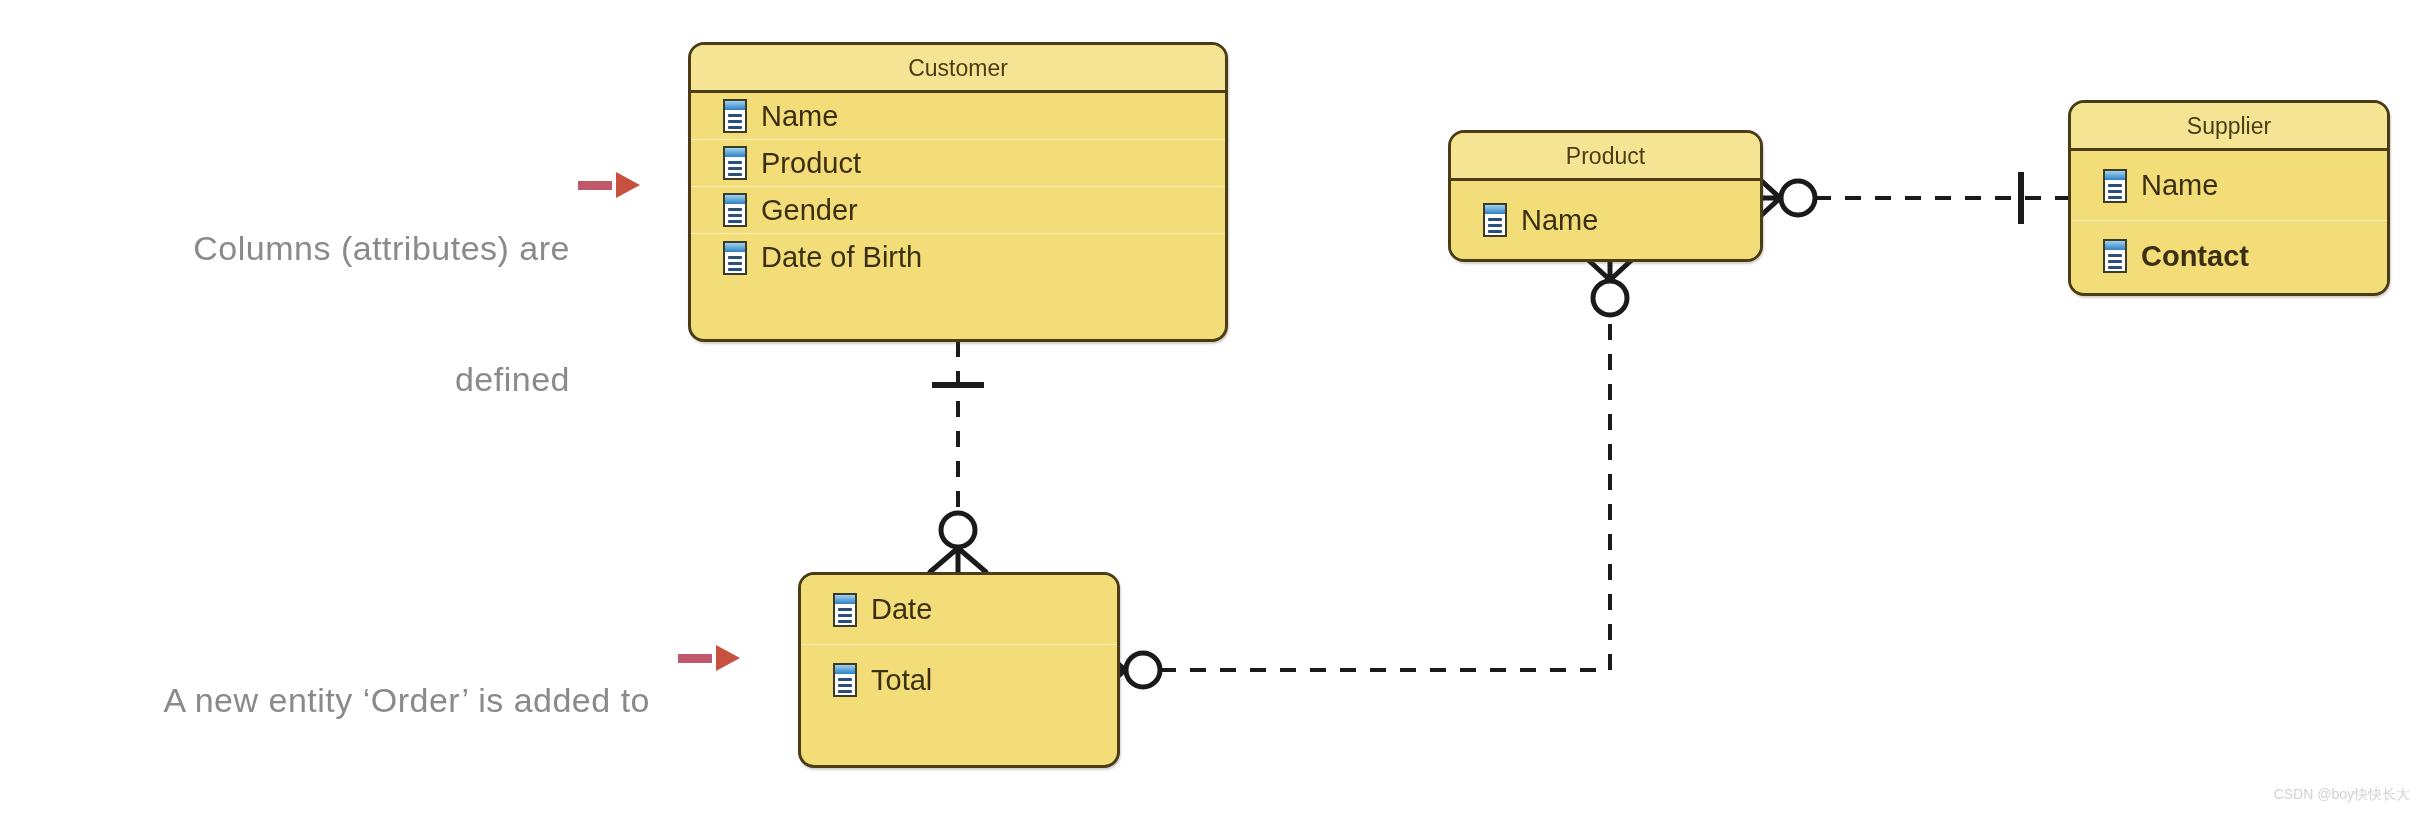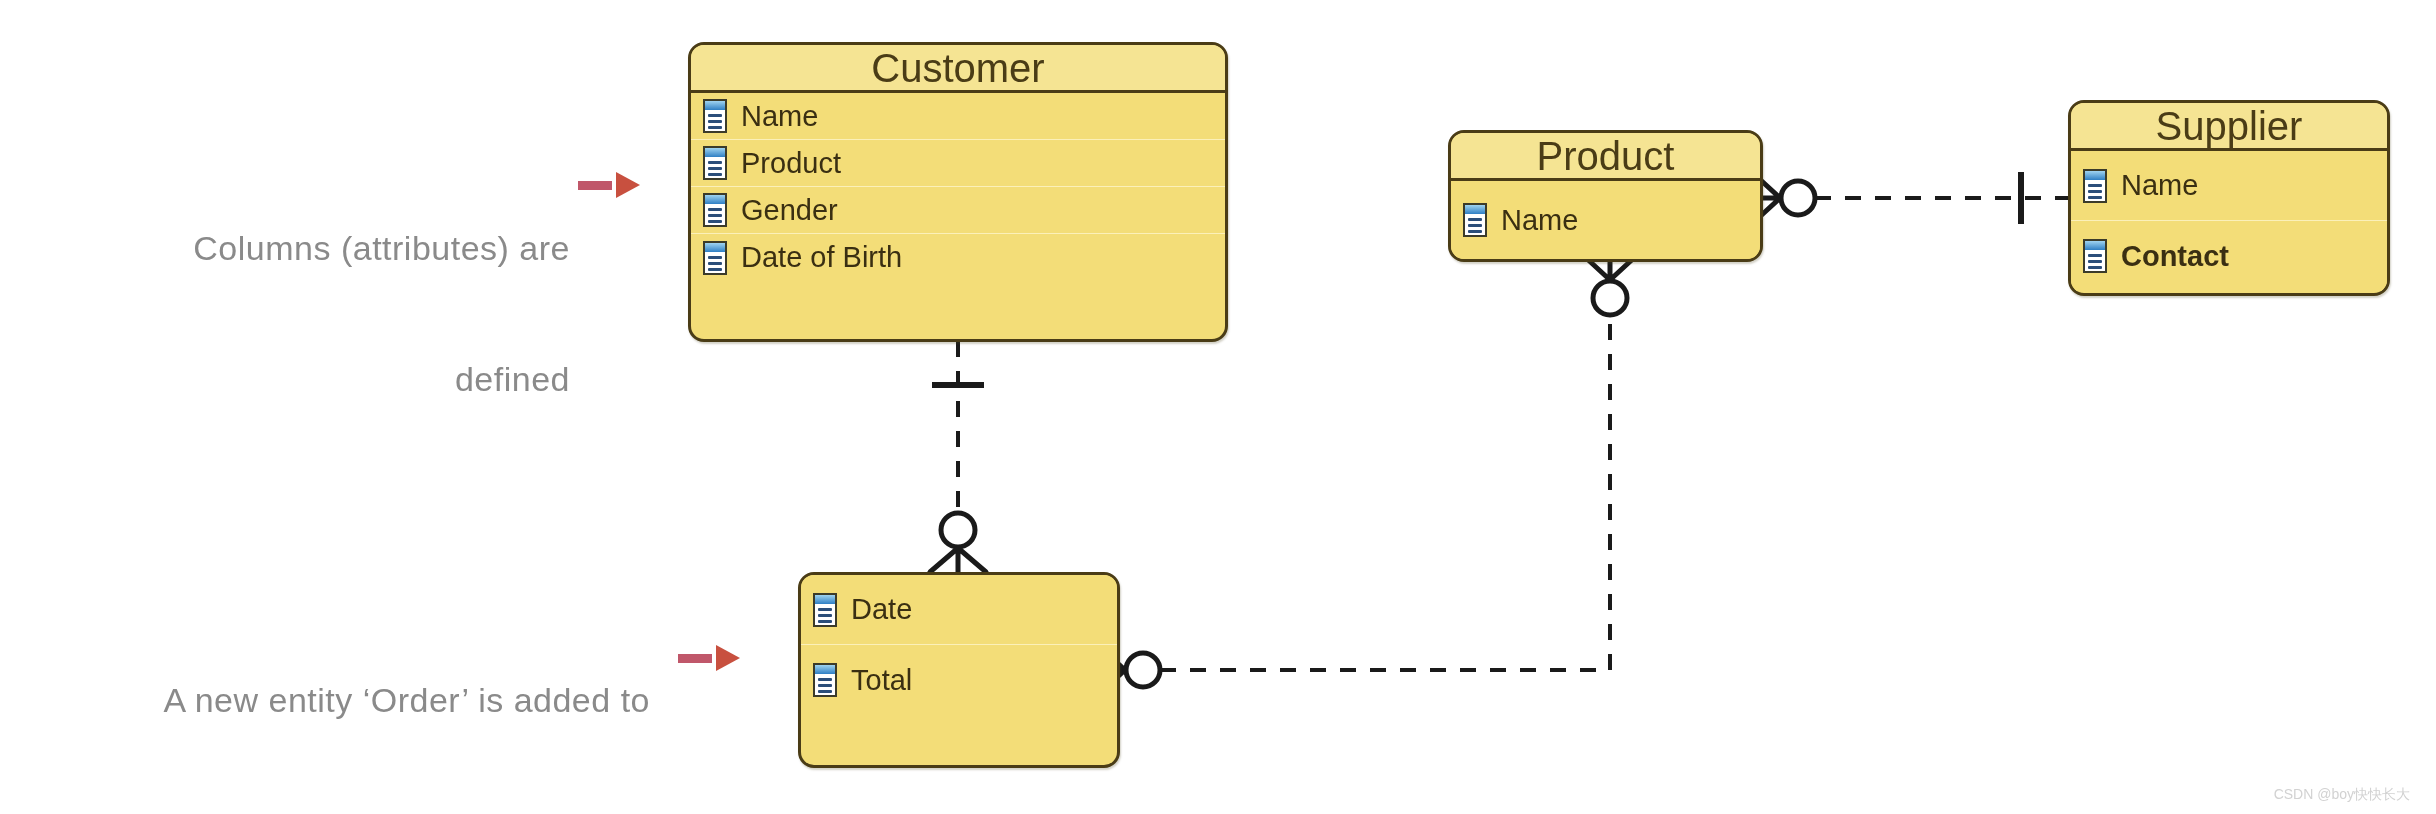--- a/index.html
+++ b/index.html
@@ -76,34 +76,34 @@
     border-radius: 16px;
     background: #f3dd78;
     box-shadow: 1px 2px 2px rgba(80,70,30,0.25);
     overflow: hidden;
   }
   .entity-title {
     box-sizing: border-box;
     height: 48px;
     line-height: 46px;
     text-align: center;
-    font-size: 40px;
+    font-size: 23px;
     color: #4a3c16;
     background: #f5e493;
     border-bottom: 3px solid #4a3c16;
     font-family: "Liberation Sans", sans-serif;
   }
   .entity-body {
     background: #f3dd78;
   }
   .attr-row {
     display: flex;
     align-items: center;
     height: 47px;
-    padding-left: 12px;
+    padding-left: 32px;
     box-sizing: border-box;
     border-bottom: 1px solid #fbf0b9;
   }
   .attr-row:last-child { border-bottom: none; }
   .attr-label {
     margin-left: 14px;
     font-size: 29px;
     color: #3a2f12;
     font-family: "Liberation Sans", sans-serif;
     white-space: nowrap;

